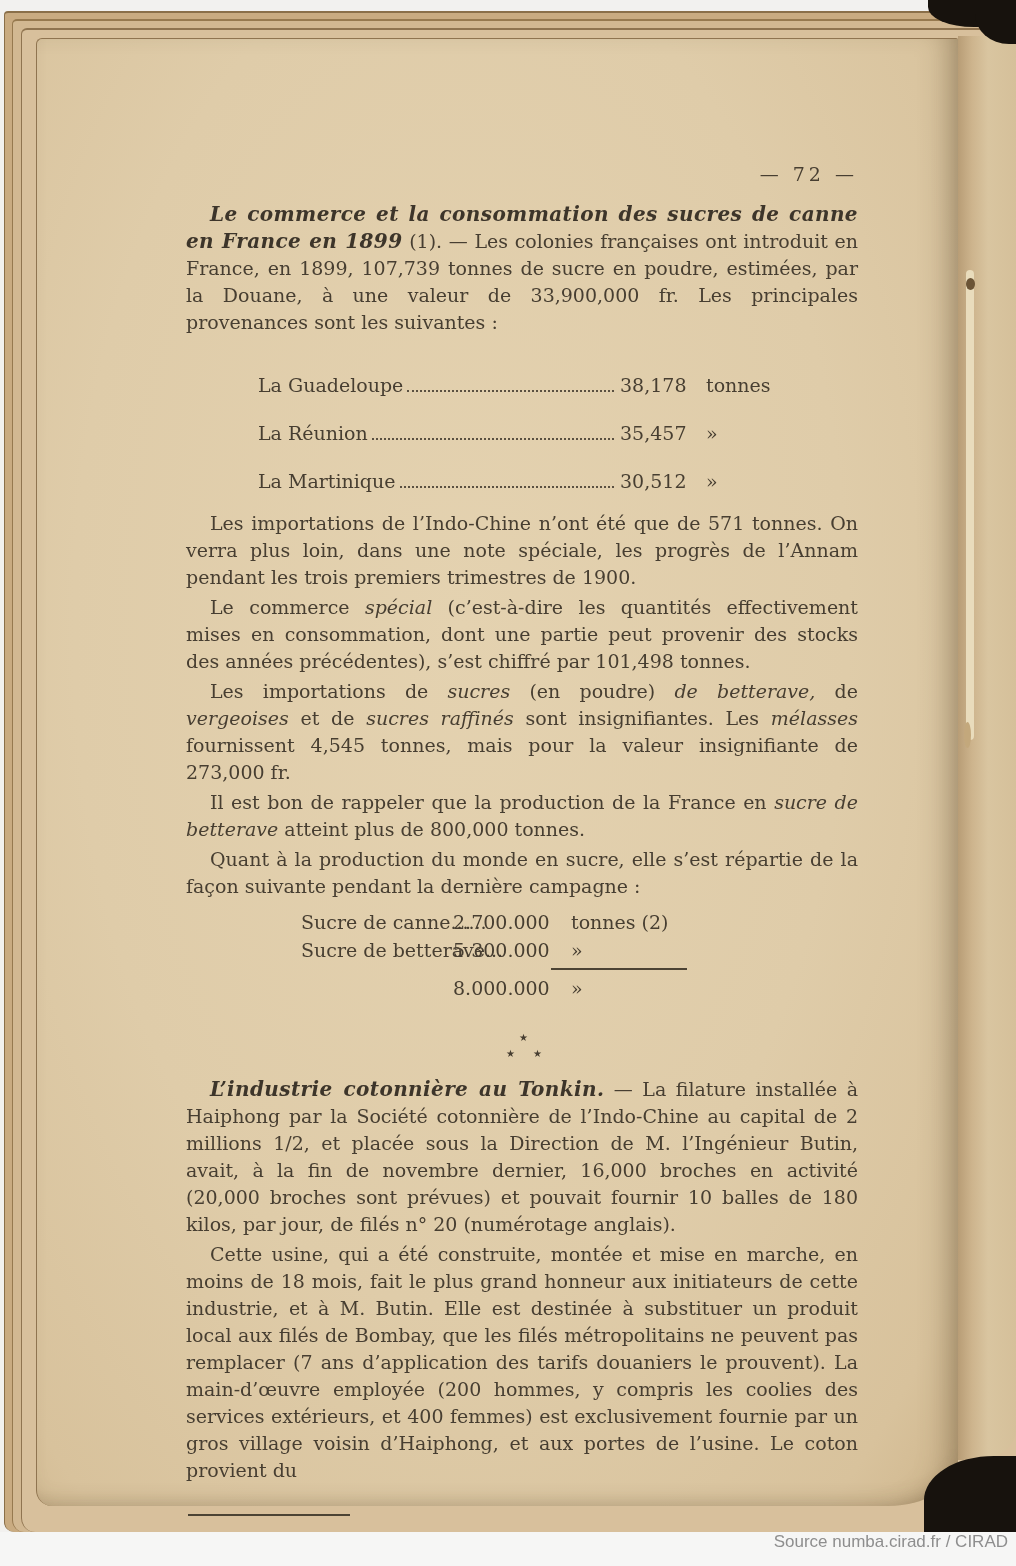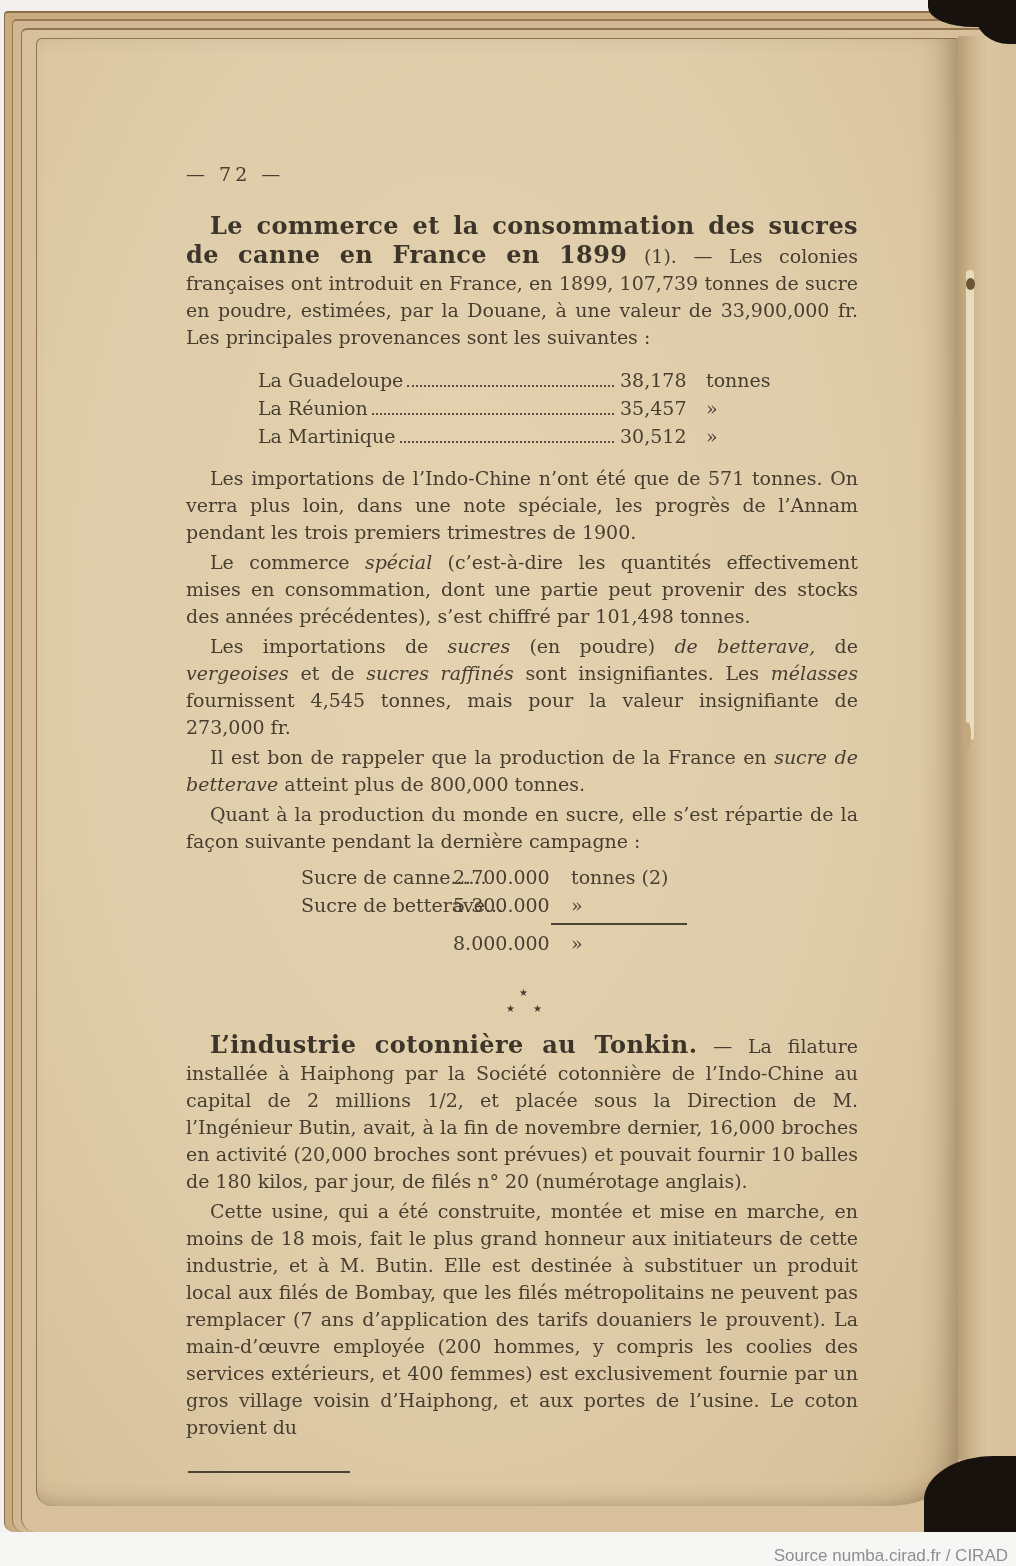--- a/index.html
+++ b/index.html
@@ -23,28 +23,28 @@
        border-top:1px solid #8f7450;border-left:1px solid #8f7450;
        border-radius:6px 2px 10px 16px;border-bottom-right-radius:70px 45px;
        box-shadow:inset -26px 0 30px -18px rgba(92,70,42,.45), inset 0 -14px 22px -14px rgba(92,70,42,.30);}
   .black-patch{position:absolute;background:#17120d;}
   .black-top-right{left:928px;top:0;width:88px;height:27px;border-bottom-left-radius:46px 20px;border-bottom-right-radius:8px 6px;}
   .black-top-nub{left:975px;top:0;width:41px;height:44px;border-bottom-left-radius:34px 30px;}
   .black-bottom-right{left:924px;top:1456px;width:92px;height:76px;border-top-left-radius:70px 44px;}
   
   .text-col{position:absolute;left:149px;top:88px;width:672px;color:#473e31;
        font-size:19px;line-height:27px;text-align:justify;}
-  .page-number{margin-top:34px;margin-bottom:24px;text-align:left;letter-spacing:4px;font-size:19px;}
+  .page-number{margin-top:34px;margin-bottom:13px;text-align:right;letter-spacing:4px;font-size:19px;}
   p.para{margin:3px 0;text-indent:24px;}
-  .b{font-weight:700;font-size:24px;letter-spacing:.4px;color:#3d352a;}
+  .b{font-weight:700;font-size:20px;letter-spacing:.4px;color:#3d352a;font-style:italic;}
   .i{font-style:italic;}
   
   .prov-table{margin:15px 0 15px 0;padding-left:72px;padding-right:78px;}
   .prov-row{display:flex;align-items:baseline;line-height:28px;}
-  .prov-label{white-space:nowrap;}
+  .prov-label{white-space:nowrap;margin-top:20px;}
   .leader{flex:1;border-bottom:2px dotted #5a5041;margin:0 6px 5px 4px;}
   .prov-value{width:64px;text-align:right;}
   .prov-unit{width:74px;padding-left:22px;text-align:left;}
   
   .prod-table{margin:8px 0 6px 115px;line-height:28px;}
   .prod-row{display:flex;align-items:flex-start;}
   .prod-label{width:152px;white-space:nowrap;}
   .prod-value{width:112px;}
   .prod-unit{padding-left:6px;}
   .prod-rule{border-top:2px solid #4c4334;width:136px;margin:4px 0 4px 250px;}
@@ -54,21 +54,21 @@
   .stars{position:relative;height:46px;margin:22px 0 6px 0;}
   .stars span{position:absolute;font-size:10px;color:#473e31;}
   .star-top{left:333px;top:0;}
   .star-bl{left:320px;top:16px;}
   .star-br{left:347px;top:16px;}
   
   .fn-rule{border-top:2px solid #4c4334;width:162px;margin:30px 0 16px 2px;}
   
   .white-top{position:absolute;left:0;top:0;width:100%;height:11px;background:#f2f1ef;}
   .bottom-bar{position:absolute;left:0;top:1532px;width:100%;height:34px;background:#f6f6f5;
-       display:flex;align-items:flex-end;justify-content:flex-end;
+       display:flex;align-items:flex-start;justify-content:flex-end;
        font-family:"Liberation Sans","DejaVu Sans",sans-serif;font-size:17px;color:#8e8e8e;}
   .bottom-bar span{padding-right:8px;}
 </style>
 </head>
 <body>
 
 <div class="scan">
   <div class="white-top"></div>
   <div class="layer layer1"></div>
   <div class="layer layer2"></div>

